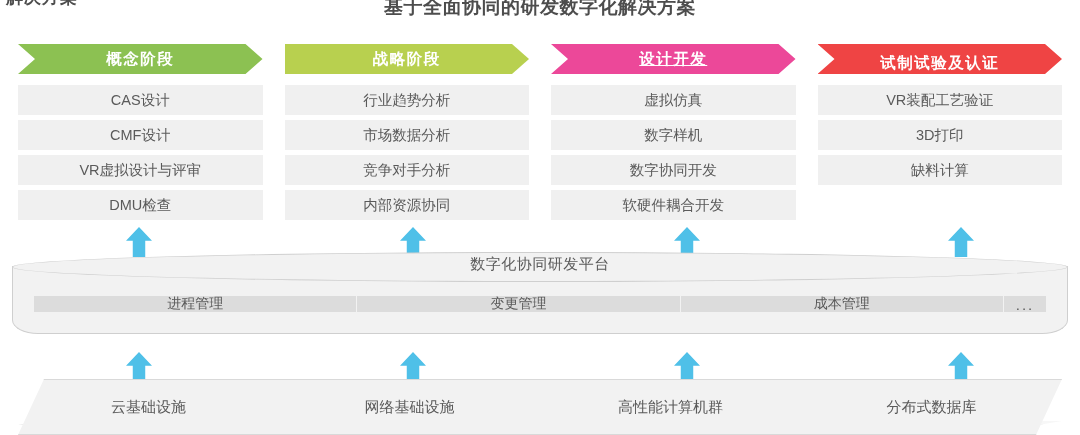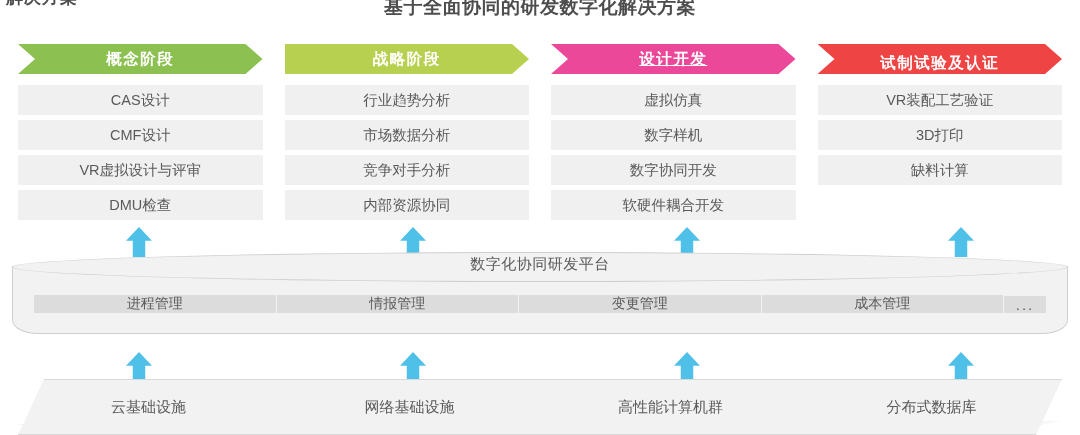--- a/index.html
+++ b/index.html
@@ -94,21 +94,21 @@
   }
   .cyl-title{
     position:absolute; left:0; top:3px; width:100%;
     text-align:center;
     font-size:15px; color:#5a5a5a;
     letter-spacing:.5px; white-space:nowrap;
   }
   .modules{
     position:absolute; left:22px; top:44px;
     width:calc(100% - 44px); height:16px;
-    display:flex; gap:1px;align-items:center;
+    display:flex; gap:1px;
   }
   .module{
     background:#dcdcdc;
     display:flex; align-items:center; justify-content:center;
     font-size:14px; color:#5a5a5a; white-space:nowrap;
     flex:1 1 0;
   }
   .module.ellipsis{ flex:0 0 42px; font-size:15px; letter-spacing:2px; }
 
   
@@ -192,21 +192,20 @@
 <div class="arrow arrow-row1" style="background: rgb(79, 192, 232); left: 400px;"></div>
 <div class="arrow arrow-row1" style="background: rgb(79, 192, 232); left: 674px;"></div>
 <div class="arrow arrow-row1" style="background: rgb(79, 192, 232); left: 948px;"></div>
 
 <div class="cylinder">
   <div class="cyl-body"></div>
   <div class="cyl-top"></div>
   <div class="cyl-title">数字化协同研发平台</div>
   <div class="modules">
     <div class="module">进程管理</div>
-    <div class="module">情报管理</div>
     <div class="module">变更管理</div>
     <div class="module">成本管理</div>
     <div class="module ellipsis">...</div>
   </div>
 </div>
 
 <div class="arrow arrow-row2" style="background: rgb(79, 192, 232); left: 126px;"></div>
 <div class="arrow arrow-row2" style="background: rgb(79, 192, 232); left: 400px;"></div>
 <div class="arrow arrow-row2" style="background: rgb(79, 192, 232); left: 674px;"></div>
 <div class="arrow arrow-row2" style="background: rgb(79, 192, 232); left: 948px;"></div>

